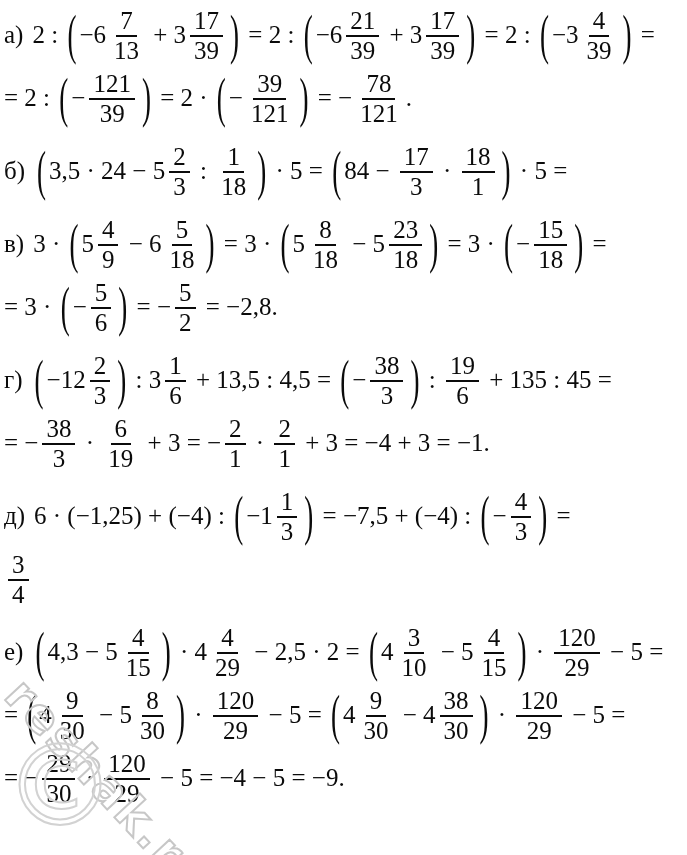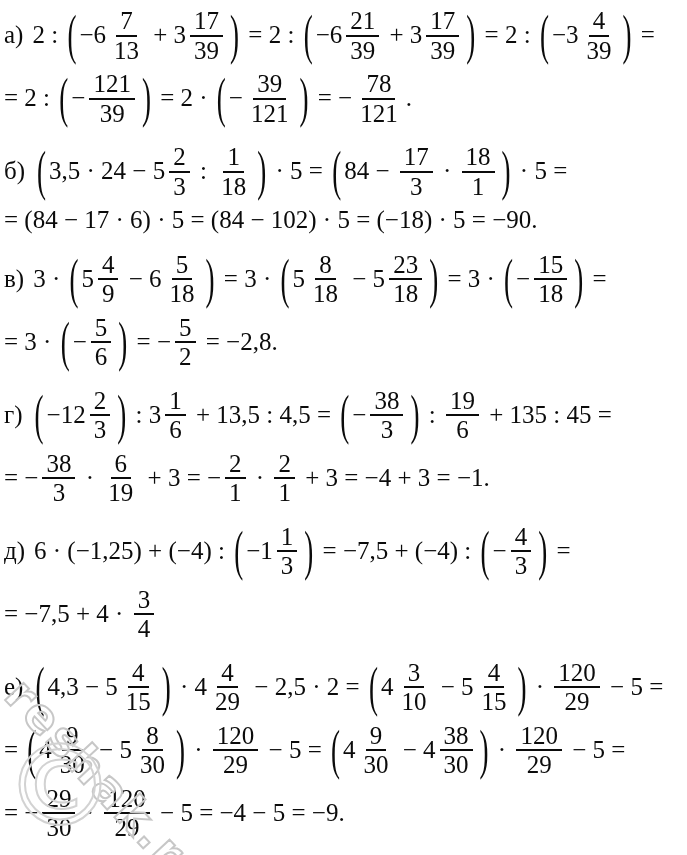--- a/index.html
+++ b/index.html
@@ -80,33 +80,32 @@
 <body>
 
 <div class="page">
   <div id="content">
       <div class="part">
         <div class="math-line"><span class="plabel">а)</span><span class="mtext">2 : </span><span class="bigp">(</span><span class="mtext">−6</span><span class="frac"><span class="num">7</span><span class="den">13</span></span><span class="mtext"> + 3</span><span class="frac"><span class="num">17</span><span class="den">39</span></span><span class="bigp">)</span><span class="mtext"> = 2 : </span><span class="bigp">(</span><span class="mtext">−6</span><span class="frac"><span class="num">21</span><span class="den">39</span></span><span class="mtext"> + 3</span><span class="frac"><span class="num">17</span><span class="den">39</span></span><span class="bigp">)</span><span class="mtext"> = 2 : </span><span class="bigp">(</span><span class="mtext">−3</span><span class="frac"><span class="num">4</span><span class="den">39</span></span><span class="bigp">)</span><span class="mtext"> =</span></div>
         <div class="math-line"><span class="mtext">= 2 : </span><span class="bigp">(</span><span class="mtext">−</span><span class="frac"><span class="num">121</span><span class="den">39</span></span><span class="bigp">)</span><span class="mtext"> = 2 · </span><span class="bigp">(</span><span class="mtext">−</span><span class="frac"><span class="num">39</span><span class="den">121</span></span><span class="bigp">)</span><span class="mtext"> = −</span><span class="frac"><span class="num">78</span><span class="den">121</span></span><span class="mtext">.</span></div>
       </div>
       <div class="part">
         <div class="math-line"><span class="plabel">б)</span><span class="bigp">(</span><span class="mtext">3,5 · 24 − 5</span><span class="frac"><span class="num">2</span><span class="den">3</span></span><span class="mtext"> : </span><span class="frac"><span class="num">1</span><span class="den">18</span></span><span class="bigp">)</span><span class="mtext"> · 5 = </span><span class="bigp">(</span><span class="mtext">84 − </span><span class="frac"><span class="num">17</span><span class="den">3</span></span><span class="mtext"> · </span><span class="frac"><span class="num">18</span><span class="den">1</span></span><span class="bigp">)</span><span class="mtext"> · 5 =</span></div>
-        <div class="math-line"><span class="mtext">= (84 − 17 · 6) · 5 = (84 − 102) · 5 = (−18) · 5 = −90.</span></div>
       </div>
       <div class="part">
         <div class="math-line"><span class="plabel">в)</span><span class="mtext">3 · </span><span class="bigp">(</span><span class="mtext">5</span><span class="frac"><span class="num">4</span><span class="den">9</span></span><span class="mtext"> − 6</span><span class="frac"><span class="num">5</span><span class="den">18</span></span><span class="bigp">)</span><span class="mtext"> = 3 · </span><span class="bigp">(</span><span class="mtext">5</span><span class="frac"><span class="num">8</span><span class="den">18</span></span><span class="mtext"> − 5</span><span class="frac"><span class="num">23</span><span class="den">18</span></span><span class="bigp">)</span><span class="mtext"> = 3 · </span><span class="bigp">(</span><span class="mtext">−</span><span class="frac"><span class="num">15</span><span class="den">18</span></span><span class="bigp">)</span><span class="mtext"> =</span></div>
         <div class="math-line"><span class="mtext">= 3 · </span><span class="bigp">(</span><span class="mtext">−</span><span class="frac"><span class="num">5</span><span class="den">6</span></span><span class="bigp">)</span><span class="mtext"> = −</span><span class="frac"><span class="num">5</span><span class="den">2</span></span><span class="mtext"> = −2,8.</span></div>
       </div>
       <div class="part">
         <div class="math-line"><span class="plabel">г)</span><span class="bigp">(</span><span class="mtext">−12</span><span class="frac"><span class="num">2</span><span class="den">3</span></span><span class="bigp">)</span><span class="mtext"> : 3</span><span class="frac"><span class="num">1</span><span class="den">6</span></span><span class="mtext"> + 13,5 : 4,5 = </span><span class="bigp">(</span><span class="mtext">−</span><span class="frac"><span class="num">38</span><span class="den">3</span></span><span class="bigp">)</span><span class="mtext"> : </span><span class="frac"><span class="num">19</span><span class="den">6</span></span><span class="mtext"> + 135 : 45 =</span></div>
         <div class="math-line"><span class="mtext">= −</span><span class="frac"><span class="num">38</span><span class="den">3</span></span><span class="mtext"> · </span><span class="frac"><span class="num">6</span><span class="den">19</span></span><span class="mtext"> + 3 = −</span><span class="frac"><span class="num">2</span><span class="den">1</span></span><span class="mtext"> · </span><span class="frac"><span class="num">2</span><span class="den">1</span></span><span class="mtext"> + 3 = −4 + 3 = −1.</span></div>
       </div>
       <div class="part">
         <div class="math-line"><span class="plabel">д)</span><span class="mtext">6 · (−1,25) + (−4) : </span><span class="bigp">(</span><span class="mtext">−1</span><span class="frac"><span class="num">1</span><span class="den">3</span></span><span class="bigp">)</span><span class="mtext"> = −7,5 + (−4) : </span><span class="bigp">(</span><span class="mtext">−</span><span class="frac"><span class="num">4</span><span class="den">3</span></span><span class="bigp">)</span><span class="mtext"> =</span></div>
-        <div class="math-line"><span class="mtext">= −7,5 + 4 · </span><span class="frac"><span class="num">3</span><span class="den">4</span></span></div>
+        <div class="math-line"><span class="frac"><span class="num">3</span><span class="den">4</span></span></div>
       </div>
       <div class="part">
         <div class="math-line"><span class="plabel">е)</span><span class="bigp">(</span><span class="mtext">4,3 − 5</span><span class="frac"><span class="num">4</span><span class="den">15</span></span><span class="bigp">)</span><span class="mtext"> · 4</span><span class="frac"><span class="num">4</span><span class="den">29</span></span><span class="mtext"> − 2,5 · 2 = </span><span class="bigp">(</span><span class="mtext">4</span><span class="frac"><span class="num">3</span><span class="den">10</span></span><span class="mtext"> − 5</span><span class="frac"><span class="num">4</span><span class="den">15</span></span><span class="bigp">)</span><span class="mtext"> · </span><span class="frac"><span class="num">120</span><span class="den">29</span></span><span class="mtext"> − 5 =</span></div>
         <div class="math-line"><span class="mtext">= </span><span class="bigp">(</span><span class="mtext">4</span><span class="frac"><span class="num">9</span><span class="den">30</span></span><span class="mtext"> − 5</span><span class="frac"><span class="num">8</span><span class="den">30</span></span><span class="bigp">)</span><span class="mtext"> · </span><span class="frac"><span class="num">120</span><span class="den">29</span></span><span class="mtext"> − 5 = </span><span class="bigp">(</span><span class="mtext">4</span><span class="frac"><span class="num">9</span><span class="den">30</span></span><span class="mtext"> − 4</span><span class="frac"><span class="num">38</span><span class="den">30</span></span><span class="bigp">)</span><span class="mtext"> · </span><span class="frac"><span class="num">120</span><span class="den">29</span></span><span class="mtext"> − 5 =</span></div>
         <div class="math-line"><span class="mtext">= −</span><span class="frac"><span class="num">29</span><span class="den">30</span></span><span class="mtext"> · </span><span class="frac"><span class="num">120</span><span class="den">29</span></span><span class="mtext"> − 5 = −4 − 5 = −9.</span></div>
       </div>
     </div>
   <div class="watermark">
     <span class="wm-text">reshak.ru</span>
     <span class="wm-copy">©</span>

